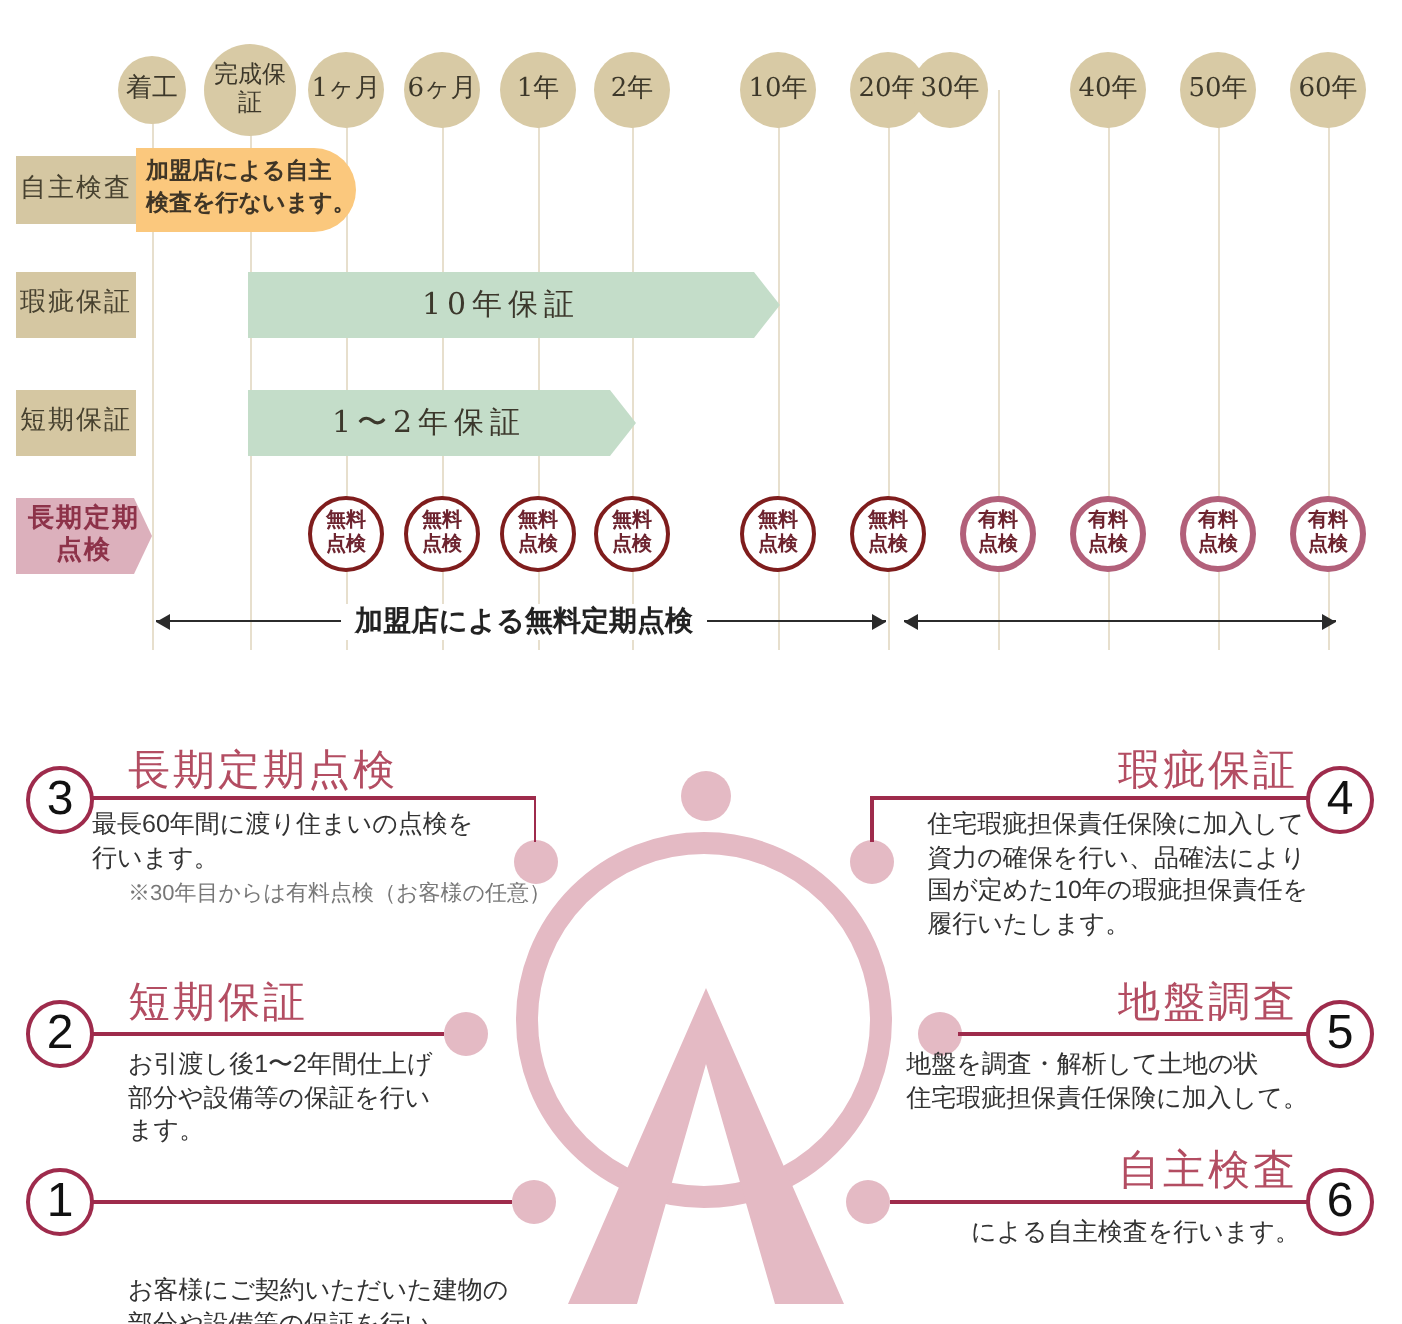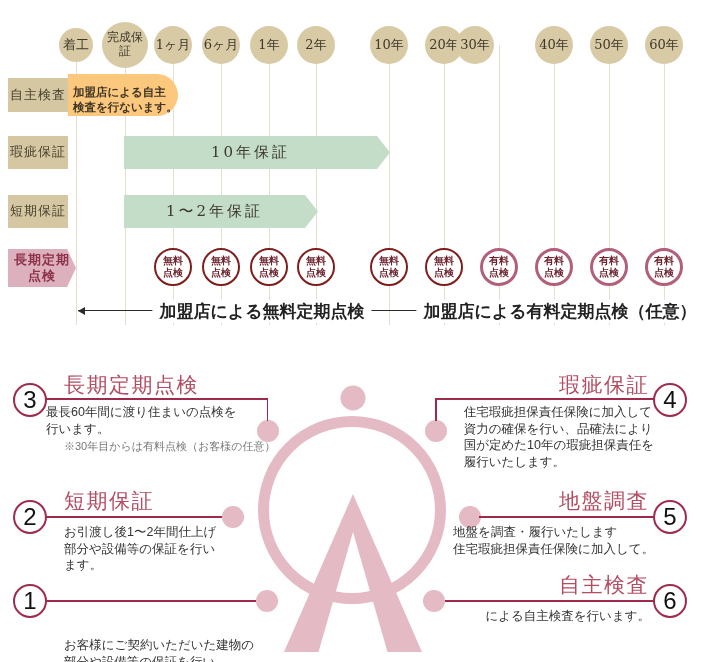--- a/index.html
+++ b/index.html
@@ -11,37 +11,37 @@
   .tc{position:absolute;border-radius:50%;background:#d8caa5;color:#3d382a;
       display:flex;align-items:center;justify-content:center;text-align:center;
       font-family:"DejaVu Serif","Liberation Serif",serif;font-size:13px;line-height:1.15;}
   .tc.big{font-size:12px;}
   .rl{position:absolute;left:8px;width:60px;background:#d5c7a2;color:#47412f;
       font-family:"DejaVu Serif","Liberation Serif",serif;font-size:13px;letter-spacing:1px;
       display:flex;align-items:center;justify-content:center;text-align:center;line-height:1.25;}
   .rl.pink{background:#dcb0bc;color:#8d3249;font-weight:bold;
       clip-path:polygon(0 0,calc(100% - 9px) 0,100% 50%,calc(100% - 9px) 100%,0 100%);}
   .bubble{position:absolute;left:68px;top:74px;width:110px;height:42px;background:#fbc87d;
-      border-radius:0 21px 21px 0;display:flex;flex-direction:column;justify-content:flex-end;
+      border-radius:0 21px 21px 0;display:flex;flex-direction:column;justify-content:center;
       padding-left:5px;box-sizing:border-box;font-size:11.5px;font-weight:bold;color:#3f3526;line-height:1.35;}
   .garrow{position:absolute;background:#c4ddc9;height:33px;
       clip-path:polygon(0 0,calc(100% - 13px) 0,100% 50%,calc(100% - 13px) 100%,0 100%);
       display:flex;align-items:center;justify-content:center;padding-right:13px;box-sizing:border-box;
       font-family:"DejaVu Serif","Liberation Serif",serif;font-size:15px;letter-spacing:3px;color:#3c382c;}
   .insp{position:absolute;width:38px;height:38px;border-radius:50%;background:#fff;box-sizing:border-box;
       display:flex;flex-direction:column;align-items:center;justify-content:center;
       font-size:10px;font-weight:bold;color:#6d242f;line-height:1.2;text-align:center;}
   .insp.free{border:2px solid #7f1d1d;}
   .insp.paid{border:3px solid #b2607a;}
   .arrowline{position:absolute;height:1px;background:#2b2b2b;}
   .ah{position:absolute;width:0;height:0;border-top:4px solid transparent;border-bottom:4px solid transparent;top:307px;}
   .ah.l{border-right:7px solid #2b2b2b;}
   .ah.r{border-left:7px solid #2b2b2b;}
   .alabel{position:absolute;transform:translate(-50%,-50%);background:#fff;padding:0 7px;
-      font-size:17px;font-weight:600;color:#222;white-space:nowrap;}
+      font-size:14px;font-weight:600;color:#222;white-space:nowrap;}
 
   
   .numc{position:absolute;width:34px;height:34px;box-sizing:border-box;border:2px solid #9e2b4c;border-radius:50%;
       background:#fff;display:flex;align-items:center;justify-content:center;
       font-size:24px;color:#111;}
   .ftitle{position:absolute;font-size:21px;color:#b34d62;letter-spacing:1.5px;white-space:nowrap;}
   .fdesc{position:absolute;font-size:12.5px;color:#333;line-height:16.5px;white-space:nowrap;}
   .fnote{position:absolute;font-size:11px;color:#777;white-space:nowrap;}
   .lline{position:absolute;background:#9e2b4c;}
   .svgwrap{position:absolute;left:0;top:0;}
@@ -133,21 +133,20 @@
     </div>
 
   <div class="arrowline" style="left:78px;top:310px;width:365px"></div>
   <div class="ah l" style="left:78px"></div>
   <div class="ah r" style="left:436px"></div>
   <span class="alabel" style="left:262px;top:311px">加盟店による無料定期点検</span>
 
   <div class="arrowline" style="left:452px;top:310px;width:216px"></div>
   <div class="ah l" style="left:452px"></div>
   <div class="ah r" style="left:661px"></div>
-  <span class="alabel" style="left:560px;top:311px">加盟店による有料定期点検（任意）</span>
 
   <svg class="svgwrap" width="701" height="662" viewBox="0 0 701 662">
     <g fill="#e4bac4">
       <circle cx="352" cy="510" r="88.5" fill="none" stroke="#e4bac4" stroke-width="11"></circle>
       <path d="M353 494 L422 652 L387.5 652 L353 532 L318.5 652 L284 652 Z"></path>
       <circle cx="353" cy="398" r="12.5"></circle>
       <circle cx="268" cy="431" r="11"></circle>
       <circle cx="436" cy="431" r="11"></circle>
       <circle cx="233" cy="517" r="11"></circle>
       <circle cx="470" cy="517" r="11"></circle>
@@ -186,21 +185,21 @@
   <div class="ftitle" style="left:64px;top:487px">短期保証</div>
   <div class="fdesc" style="left:64px;top:524px">
     <div>お引渡し後1〜2年間仕上げ</div>
     <div>部分や設備等の保証を行い</div>
     <div>ます。</div>
   </div>
 
   <div class="numc" style="left:653px;top:500px">5</div>
   <div class="ftitle" style="right:52px;top:487px">地盤調査</div>
   <div class="fdesc" style="right:47px;top:524px">
-    <div>地盤を調査・履行いたします</div>
+    <div>地盤を調査・解析して土地の状</div>
     <div>住宅瑕疵担保責任保険に加入して。</div>
   </div>
 
   <div class="numc" style="left:13px;top:584px">1</div>
   <div class="fdesc" style="left:64px;top:637px">
     <div>お客様にご契約いただいた建物の</div>
     <div>部分や設備等の保証を行い。</div>
   </div>
 
   <div class="numc" style="left:653px;top:584px">6</div>

